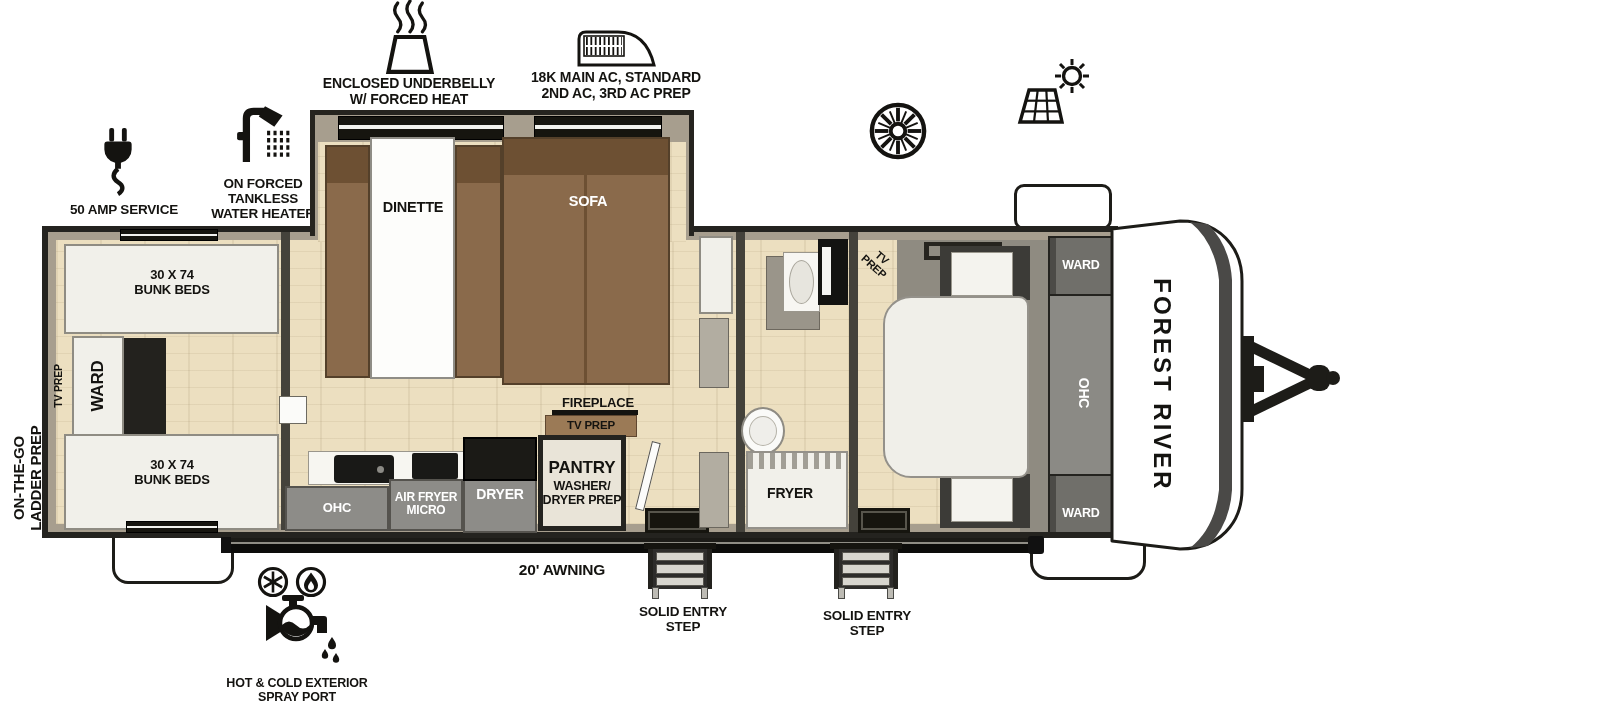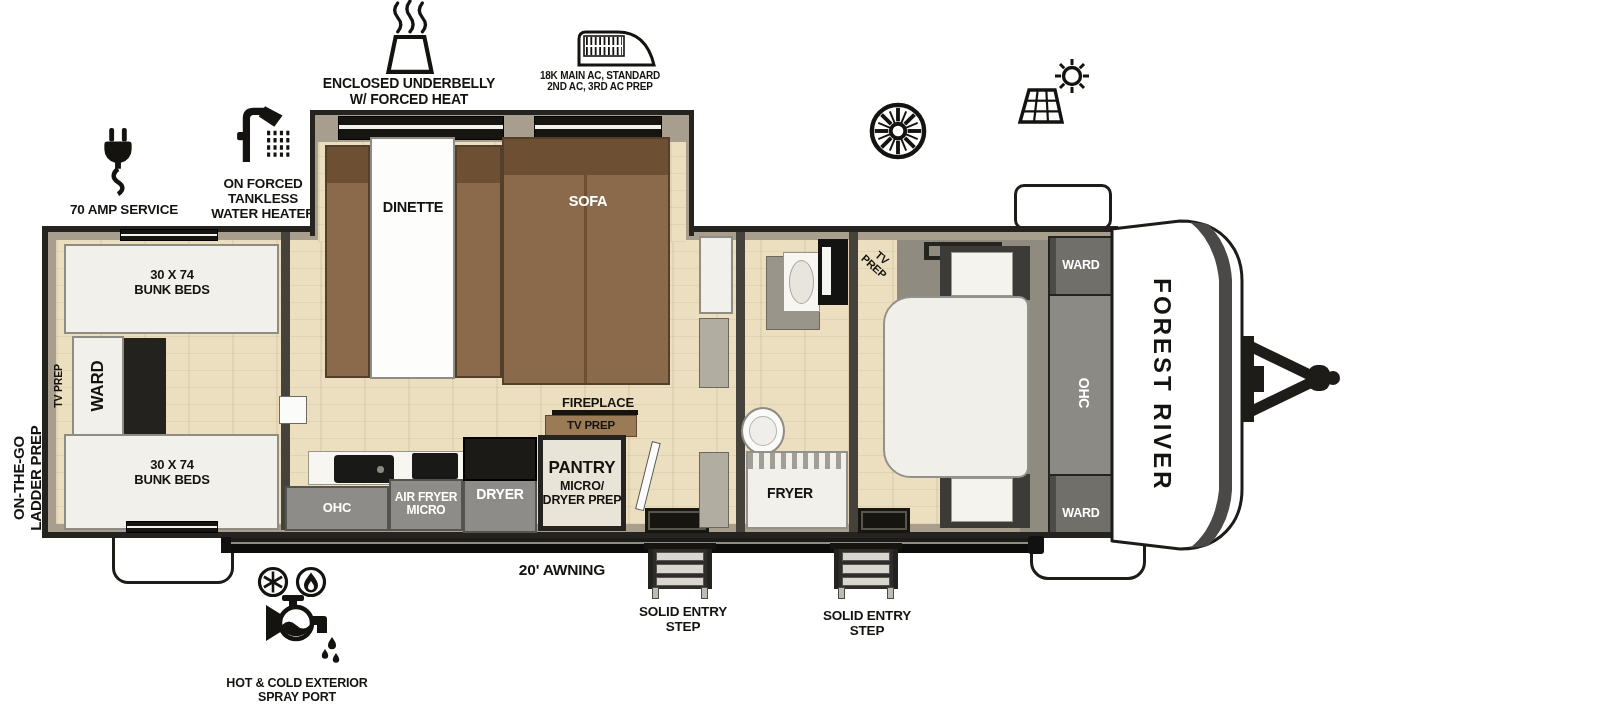--- a/index.html
+++ b/index.html
@@ -37,21 +37,21 @@
 <div class="stage">
 
   <div class="abs" style="left:94px;top:126px;width:48px;height:76px">
     <svg viewBox="0 0 42 78" width="48" height="76" fill="#141310">
       <rect x="12" y="2" width="5" height="14" rx="2"></rect>
         <rect x="25" y="2" width="5" height="14" rx="2"></rect>
       <path d="M10,16 h22 q3,0 3,3 v5 a14,14 0 0 1 -11,13.7 V44 h-6 v-6.3 A14,14 0 0 1 7,24 v-5 q0,-3 3,-3 z"></path>
       <path d="M21,44 c-6,4.5 -6,10 0,13.5 c6,3.5 6,9 0,12.5" fill="none" stroke="#141310" stroke-width="4.5"></path>
     </svg>
   </div>
-  <div class="lbl" style="left:54px;top:202px;width:140px;font-size:13.5px">70 AMP SERVICE</div>
+  <div class="lbl" style="left:54px;top:202px;width:140px;font-size:13.5px">50 AMP SERVICE</div>
 
   <div class="abs" style="left:234px;top:100px;width:62px;height:66px">
     <svg viewBox="0 0 60 60" width="62" height="66" fill="#141310">
       <path d="M12,58 V16 Q12,9 19,9 H31" fill="none" stroke="#141310" stroke-width="7"></path>
       <rect x="3" y="29" width="12" height="8" rx="2"></rect>
       <polygon points="30,4 47,13 39,24 24,14"></polygon>
       <g stroke="#141310" stroke-width="4.2" stroke-dasharray="3,3.2">
         <line x1="32" y1="30" x2="54" y2="30"></line>
           <line x1="32" y1="37" x2="54" y2="37"></line>
         <line x1="32" y1="44" x2="54" y2="44"></line>
@@ -77,21 +77,21 @@
   <div class="abs" style="left:574px;top:24px;width:86px;height:46px">
     <svg viewBox="0 0 86 44" width="86" height="46">
       <path d="M5,40 V14 Q5,7 12,7 H44 Q72,7 80,40 Z" fill="#fff" stroke="#141310" stroke-width="3"></path>
       <g stroke="#141310">
         <line x1="12" y1="16" x2="48" y2="16" stroke-width="8" stroke-dasharray="1.8,2.6"></line>
         <line x1="12" y1="26" x2="48" y2="26" stroke-width="8" stroke-dasharray="1.8,2.6"></line>
         <rect x="10" y="11" width="40" height="20" fill="none" stroke-width="1.6"></rect>
       </g>
     </svg>
   </div>
-  <div class="lbl" style="left:500px;top:70px;width:200px;font-size:10px">18K MAIN AC, STANDARD
+  <div class="lbl" style="left:516px;top:70px;width:200px;font-size:14px">18K MAIN AC, STANDARD
 2ND AC, 3RD AC PREP</div>
 
   <div class="abs" style="left:867px;top:100px;width:62px;height:62px">
     <svg viewBox="0 0 64 64" width="62" height="62">
       <circle cx="32" cy="32" r="27" fill="none" stroke="#141310" stroke-width="4.5"></circle>
       <circle cx="32" cy="32" r="7.5" fill="none" stroke="#141310" stroke-width="4"></circle>
       <g stroke="#141310" stroke-width="4">
         <line x1="32" y1="22" x2="32" y2="8" transform="rotate(0 32 32)"></line>
           <line x1="32" y1="22" x2="32" y2="8" transform="rotate(45 32 32)"></line>
         <line x1="32" y1="22" x2="32" y2="8" transform="rotate(90 32 32)"></line>
@@ -186,21 +186,21 @@
   <div class="abs graybox" style="left:463px;top:437px;width:74px;height:96px">
     <div class="abs" style="left:-2px;top:-2px;width:74px;height:44px;background:#1b1a16;border:2px solid #000"></div>
   </div>
   <div class="lbl w" style="left:463px;top:487px;width:74px;font-size:14px">DRYER</div>
   <div class="lbl" style="left:548px;top:396px;width:100px;font-size:13px">FIREPLACE</div>
   <div class="abs" style="left:552px;top:410px;width:86px;height:5px;background:#141310"></div>
   <div class="abs" style="left:545px;top:415px;width:92px;height:22px;background:#9b7a56;border:1px solid #5f4730"></div>
   <div class="lbl" style="left:545px;top:419px;width:92px;font-size:11.5px">TV PREP</div>
   <div class="abs" style="left:538px;top:435px;width:88px;height:96px;background:#e9e4d8;border:5px solid #24231f"></div>
   <div class="lbl" style="left:542px;top:458px;width:80px;font-size:17px">PANTRY</div>
-  <div class="lbl" style="left:538px;top:479px;width:88px;font-size:12.5px">MICRO/
+  <div class="lbl" style="left:538px;top:479px;width:88px;font-size:12.5px">WASHER/
 DRYER PREP</div>
   <div class="abs" style="left:652px;top:441px;width:9px;height:70px;background:#fcfcfa;border:1px solid #55534d;transform:rotate(14deg);transform-origin:top left"></div>
   <div class="mat" style="left:645px;top:508px;width:64px;height:25px"></div>
 
   <div class="abs whitebox" style="left:699px;top:236px;width:34px;height:78px"></div>
   <div class="abs" style="left:699px;top:318px;width:30px;height:70px;background:#b2ada1;border:1px solid #6b675e"></div>
   <div class="abs" style="left:699px;top:452px;width:30px;height:76px;background:#b2ada1;border:1px solid #6b675e"></div>
 
   <div class="abs" style="left:736px;top:232px;width:9px;height:300px;background:#44423b"></div>
   <div class="abs" style="left:849px;top:232px;width:9px;height:300px;background:#44423b"></div>

